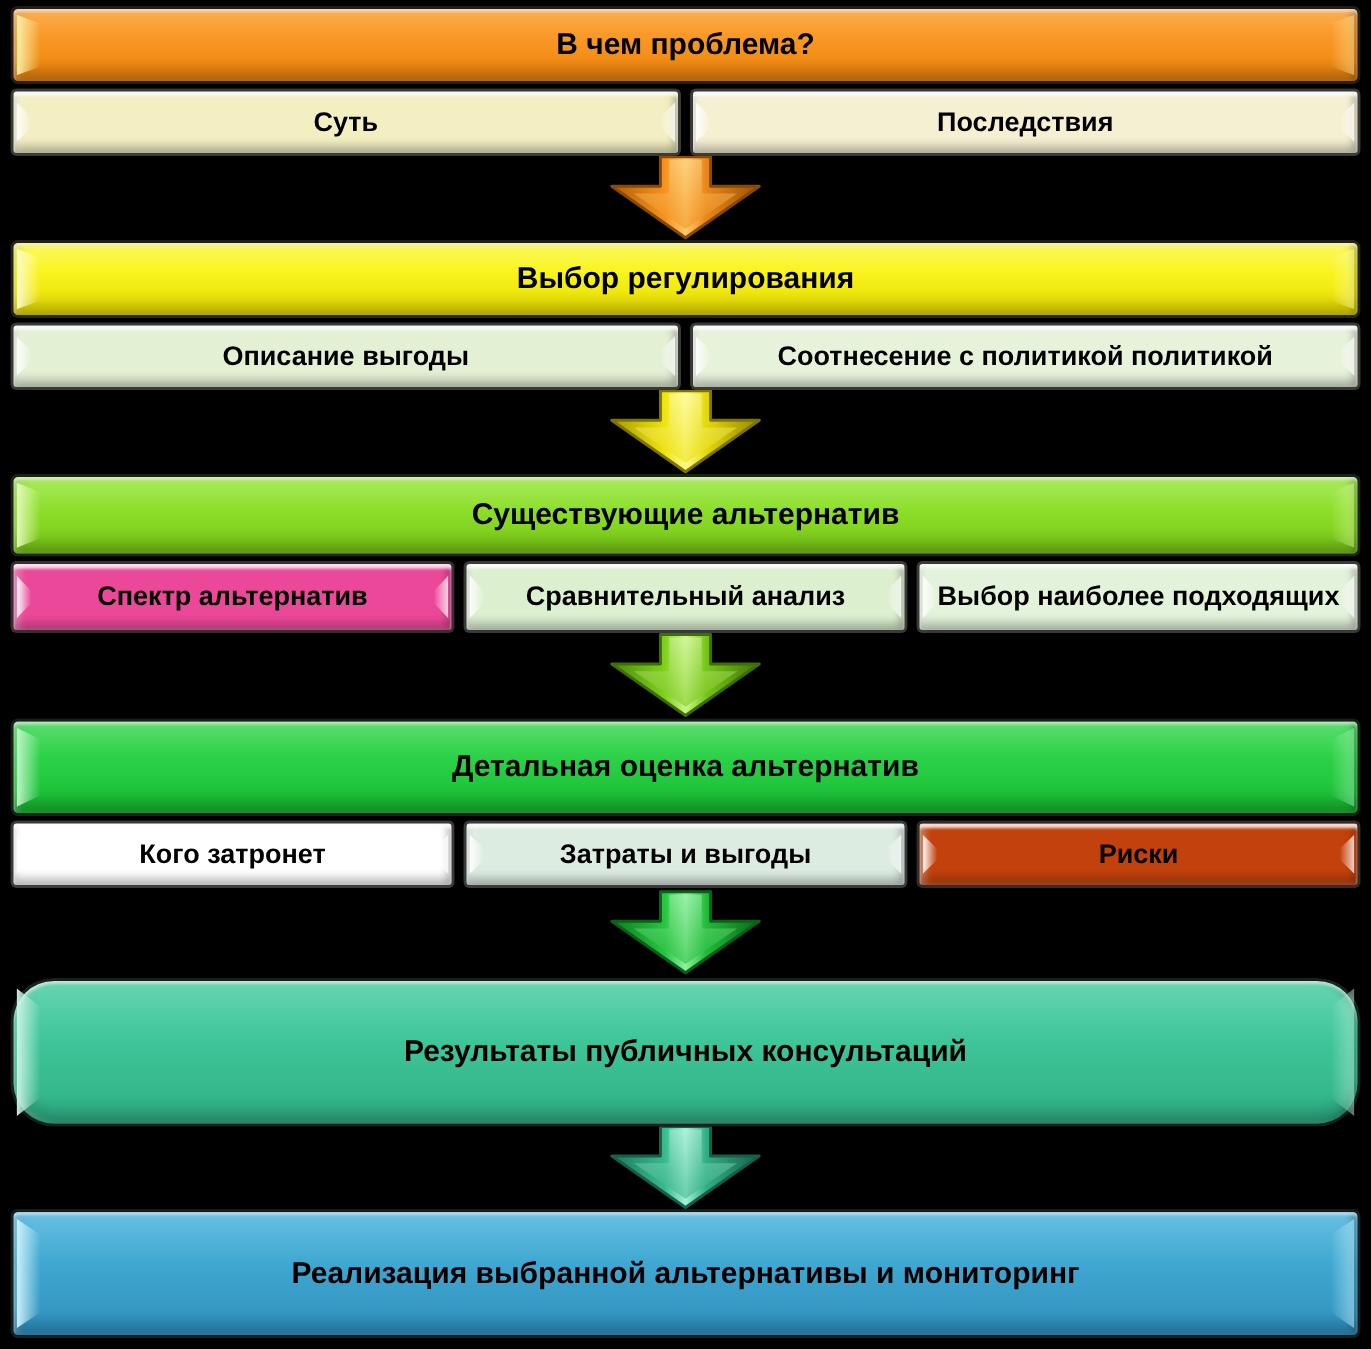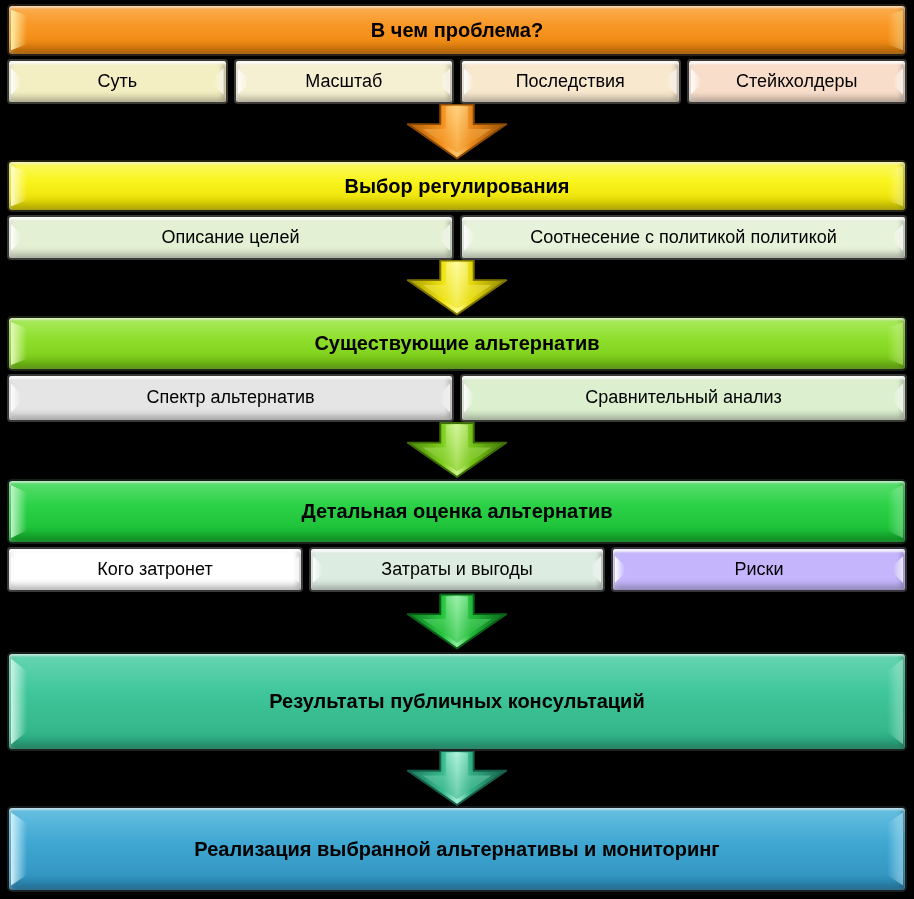--- a/index.html
+++ b/index.html
@@ -40,30 +40,30 @@
   }
   .h0{height:48px;--hl:#FFF0A6;--hl2:rgba(255,226,150,0.55);
       background:linear-gradient(180deg,#FBB054 0%,#F89827 38%,#F28C14 75%,#E07E0C 100%);}
   .h1{height:48px;--hl:#FFFDC8;--hl2:rgba(255,252,170,0.55);
       background:linear-gradient(180deg,#FCF966 0%,#F8F41C 40%,#EFE40A 78%,#E2D800 100%);}
   .h2{height:51px;--hl:#E4FAB8;--hl2:rgba(220,250,160,0.5);
       background:linear-gradient(180deg,#A9EB60 0%,#8EDF2C 42%,#80D01C 78%,#72C312 100%);}
   .h3{height:61px;--hl:#BDF6C6;--hl2:rgba(170,245,185,0.5);
       background:linear-gradient(180deg,#5CDE70 0%,#2BD147 40%,#1FC43A 75%,#13B42E 100%);}
   .h4{height:95px;--hl:#C9F4E4;--hl2:rgba(185,240,220,0.55);
-      background:linear-gradient(180deg,#67D5B2 0%,#3EC599 42%,#35B88C 78%,#2BA980 100%);}
+      background:linear-gradient(180deg,#67D5B2 0%,#3EC599 42%,#35B88C 78%,#2BA980 100%);border-radius:29px;}
   .h5{height:82px;--hl:#CDF1FB;--hl2:rgba(185,235,250,0.6);
       background:linear-gradient(180deg,#68C0E2 0%,#3FA7D1 42%,#3599C4 78%,#2C8CBA 100%);text-align:right;}
   
   .row{display:flex;gap:6px;margin:3px 7px 0;z-index:2;position:relative;}
   .item{
     flex:1;position:relative;
     display:flex;align-items:center;justify-content:center;
     text-align:center;
-    font-weight:normal;font-size:18px;line-height:1.08;color:#000;
+    font-weight:bold;font-size:18px;line-height:1.08;color:#000;
     border:2px solid rgba(42,42,42,0.92);
     border-radius:4px;
     height:41px;padding:0 6px;
     box-shadow: inset 0 3px 2px rgba(255,255,255,0.8),
                 inset 0 -5px 6px rgba(0,0,0,0.24),
                 inset 4px 0 5px rgba(255,255,255,0.35),
                 inset -4px 0 5px rgba(0,0,0,0.14);
     box-sizing:content-box;
   }
   .row-tall .item{height:44px;}
@@ -76,42 +76,40 @@
     content:"";position:absolute;right:2px;top:4px;bottom:4px;width:10px;
     background:linear-gradient(270deg,rgba(255,255,255,0.8),rgba(255,255,255,0));
     clip-path:polygon(100% 10%,5% 38%,5% 62%,100% 90%);
   }
   .r0 .item:nth-child(1){background:#F3EFC2;}
   .r0 .item:nth-child(2){background:#F6F0D2;}
   .r0 .item:nth-child(3){background:#F8E8CE;text-align:center;}
   .r0 .item:nth-child(4){background:#F8DECA;}
   .r1 .item:nth-child(1){background:#E3F0D4;}
   .r1 .item:nth-child(2){background:#E7F2DB;}
-  .r2 .item:nth-child(1){background:#e5e5e5;}
+  .r2 .item:nth-child(1){background:#ec4899;}
   .r2 .item:nth-child(2){background:#DCEFCF;}
   .r2 .item:nth-child(3){background:#E3F2DA;}
   .r3 .item:nth-child(1){background:#ffffff;}
   .r3 .item:nth-child(2){background:#DDECE1;}
-  .r3 .item:nth-child(3){background:#c4b5fd;}
+  .r3 .item:nth-child(3){background:#c2410c;}
   
   .agap{position:relative;z-index:1;}
   .agap svg{display:block;margin:0 auto;}
   .g0{height:56px}.g1{height:56px}.g2{height:57px}.g3{height:60px}.g4{height:55px}
 </style>
 </head>
 <body>
 
 <div class="canvas">
 
   <div class="bar h0">В чем проблема?</div>
   <div class="row r0">
     <div class="item">Суть</div>
-    <div class="item">Масштаб</div>
     <div class="item">Последствия</div>
-    <div class="item">Стейкхолдеры</div>
   </div>
   <div class="agap g0">
     <svg width="118" height="56" viewBox="0 0 120 56">
       <defs>
         <linearGradient id="ga0" x1="0" y1="0" x2="1" y2="0">
           <stop offset="0" stop-color="#B05E08"></stop>
             <stop offset="0.36" stop-color="#F6921E"></stop>
           <stop offset="0.5" stop-color="#FFC96E"></stop>
             <stop offset="0.64" stop-color="#E8871A"></stop>
           <stop offset="1" stop-color="#9A5206"></stop>
@@ -121,21 +119,21 @@
             <stop offset="1" stop-color="#F08C14"></stop>
         </linearGradient>
       </defs>
       <path d="M43 0 H77 V20 H110 L60 55 L10 20 H43 Z" fill="url(#ga0)" stroke="#8A4A06" stroke-width="2" stroke-linejoin="round"></path>
       <path d="M49 2 H71 V25 H95 L60 49 L25 25 H49 Z" fill="url(#gf0)" opacity="0.5"></path>
     </svg>
   </div>
 
   <div class="bar h1">Выбор регулирования</div>
   <div class="row r1">
-    <div class="item">Описание целей</div>
+    <div class="item">Описание выгоды</div>
     <div class="item">Соотнесение с политикой политикой</div>
   </div>
   <div class="agap g1">
     <svg width="118" height="56" viewBox="0 0 120 56">
       <defs>
         <linearGradient id="ga1" x1="0" y1="0" x2="1" y2="0">
           <stop offset="0" stop-color="#A89C00"></stop>
             <stop offset="0.36" stop-color="#EFE312"></stop>
           <stop offset="0.5" stop-color="#FFFB8C"></stop>
             <stop offset="0.64" stop-color="#E4D80C"></stop>
@@ -148,20 +146,21 @@
       </defs>
       <path d="M43 0 H77 V20 H110 L60 55 L10 20 H43 Z" fill="url(#ga1)" stroke="#7E7500" stroke-width="2" stroke-linejoin="round"></path>
       <path d="M49 2 H71 V25 H95 L60 49 L25 25 H49 Z" fill="url(#gf1)" opacity="0.5"></path>
     </svg>
   </div>
 
   <div class="bar h2">Существующие альтернатив</div>
   <div class="row r2 row-tall">
     <div class="item">Спектр альтернатив</div>
     <div class="item">Сравнительный анализ</div>
+    <div class="item">Выбор наиболее подходящих</div>
   </div>
   <div class="agap g2">
     <svg width="118" height="57" viewBox="0 0 120 56">
       <defs>
         <linearGradient id="ga2" x1="0" y1="0" x2="1" y2="0">
           <stop offset="0" stop-color="#4E8A0A"></stop>
             <stop offset="0.36" stop-color="#7FD01E"></stop>
           <stop offset="0.5" stop-color="#CDF48C"></stop>
             <stop offset="0.64" stop-color="#76C418"></stop>
           <stop offset="1" stop-color="#427608"></stop>

